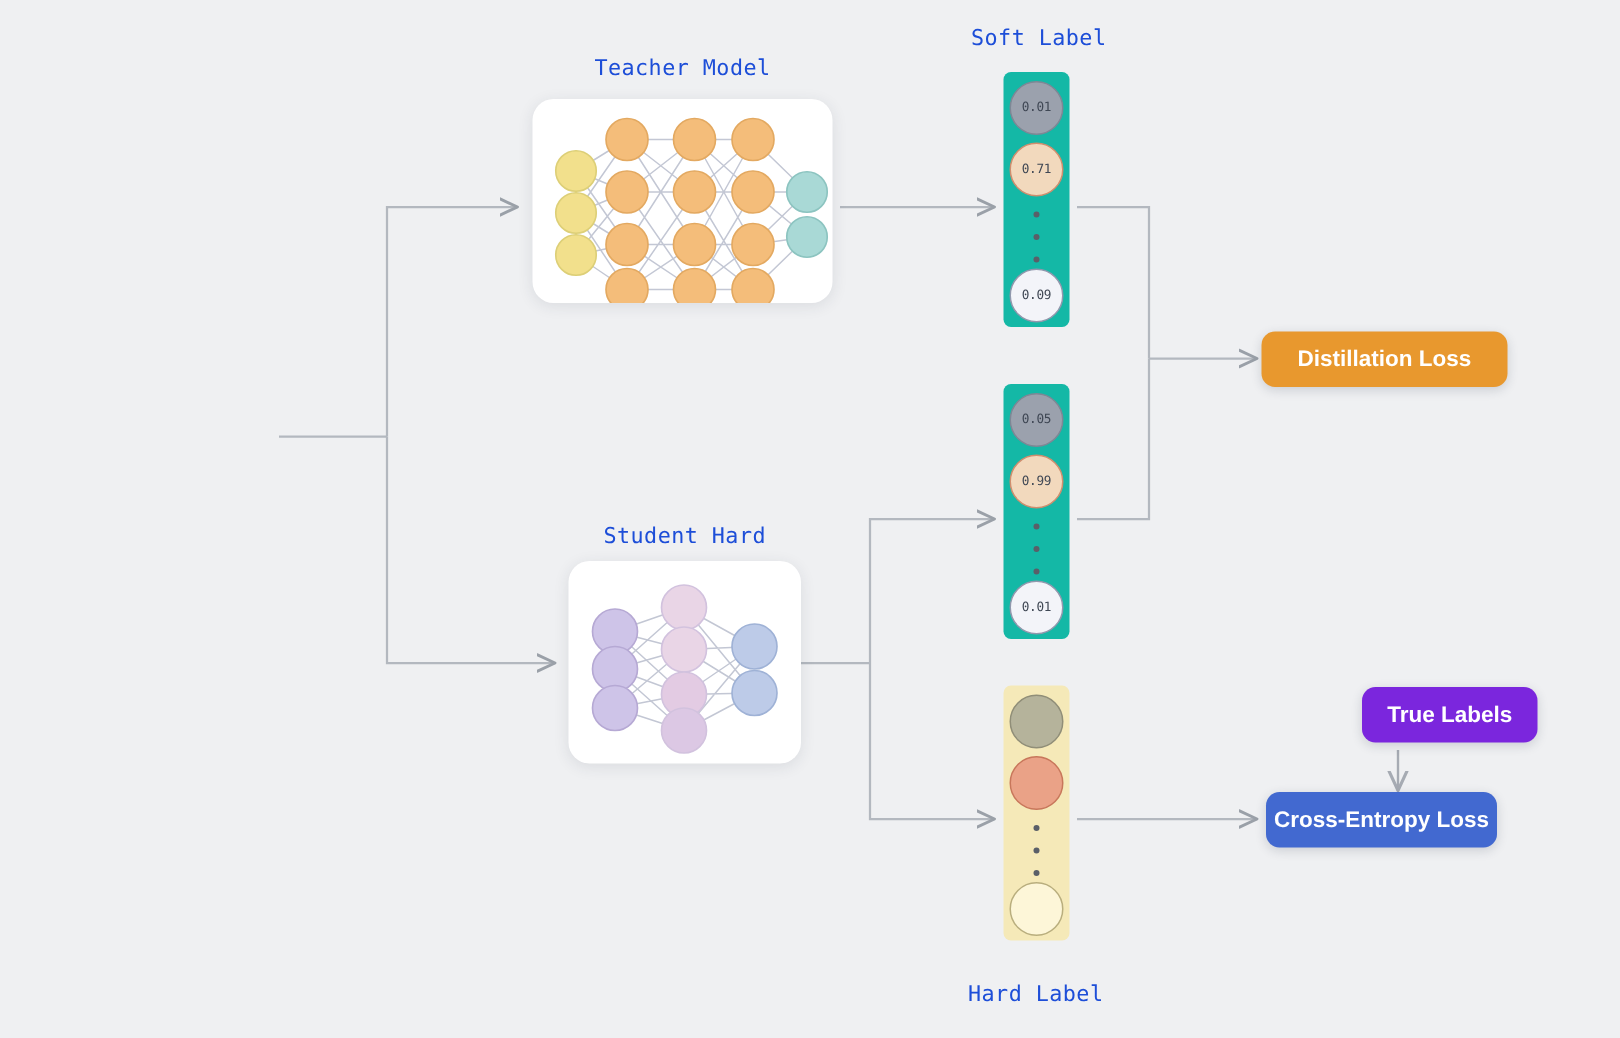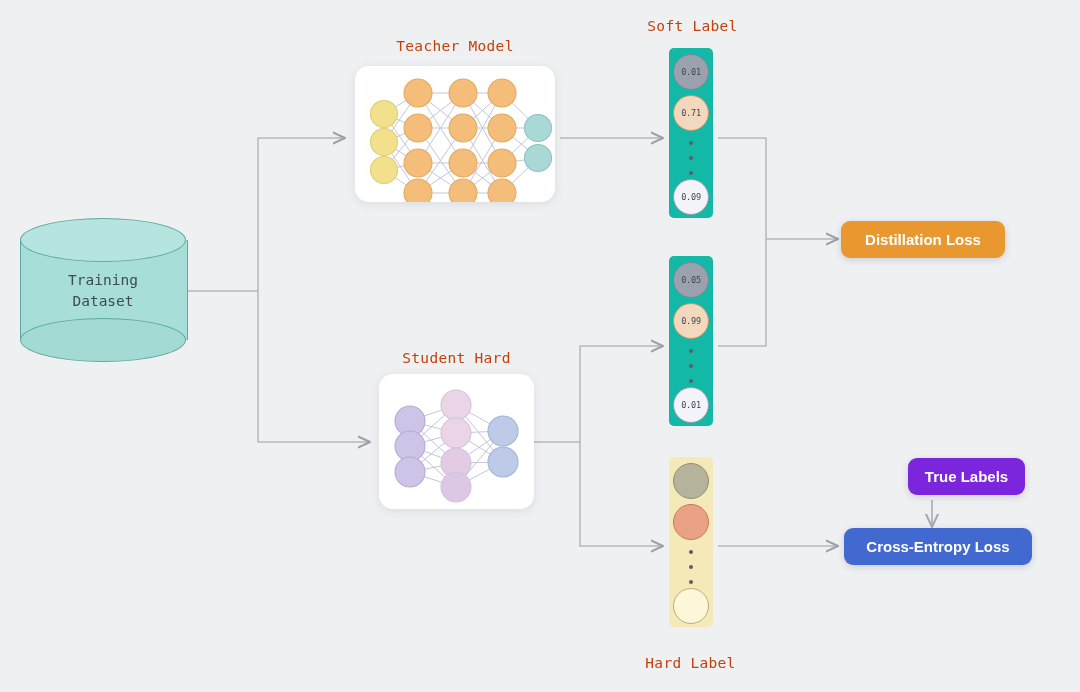--- a/index.html
+++ b/index.html
@@ -10,21 +10,21 @@
     overflow:hidden;
     position:relative;
   }
   #canvas{position:absolute;inset:0;}
   svg.edges{position:absolute;left:0;top:0;width:1080px;height:692px;pointer-events:none;}
 
   .node-title{
     position:absolute;
     font-family:"DejaVu Sans Mono", monospace;
     font-size:14.5px;
-    color:#c2410c;
+    color:#1d4ed8;
     letter-spacing:.3px;
     white-space:nowrap;
     text-align:center;
   }
 
   
   .cyl{position:absolute;}
   .cyl-body{
     position:absolute;left:0;top:22px;width:166px;height:100px;
     background:#a8ded8;border-left:1.6px solid #5fa8a2;border-right:1.6px solid #5fa8a2;
@@ -111,27 +111,20 @@
       <path d="M718,346 L766,346 L766,239"></path>
 
       <path d="M766,239 L838,239" marker-end="url(#ah)"></path>
 
       <path d="M718,546 L838,546" marker-end="url(#ah)"></path>
     </g>
 
     <path d="M932,500 L932,527" fill="none" stroke="#a6abb3" stroke-width="1.6" marker-end="url(#ah2)"></path>
   </svg>
 
-  <div class="cyl" style="left:20px;top:218px;width:166px;height:144px;">
-    <div class="cyl-body"></div>
-    <div class="cyl-bot"></div>
-    <div class="cyl-top"></div>
-    <div class="cyl-label">Training
-Dataset</div>
-  </div>
 
   <div class="node-title" style="left:355px;top:38px;width:200px;">Teacher Model</div>
   <div class="card" style="left:355px;top:66px;width:200px;height:136px;">
     <svg width="200" height="136">
       <g stroke="#c3c7d4" stroke-width="1" fill="none">
 
         <path d="M29,48 L63,27 M29,48 L63,62 M29,48 L63,97
                  M29,76 L63,27 M29,76 L63,62 M29,76 L63,97 M29,76 L63,127
                  M29,104 L63,62 M29,104 L63,97 M29,104 L63,127"></path>
 
@@ -232,15 +225,15 @@
     <div class="vdot" style="left:20px;top:123px;"></div>
     <div class="pill" style="left:4px;top:131px;width:36px;height:36px;background:#fdf6d8;border:1.3px solid #b9ae7e;"></div>
   </div>
 
   <div class="node-title" style="left:613px;top:655px;width:155px;">Hard Label</div>
 
   <div class="lossbox" style="left:841px;top:221px;width:164px;height:37px;background:#e8982e;">Distillation Loss</div>
 
   <div class="lossbox" style="left:908px;top:458px;width:117px;height:37px;background:#7b26dd;">True Labels</div>
 
-  <div class="lossbox" style="left:844px;top:528px;width:188px;height:37px;background:#4269d0;">Cross-Entropy Loss</div>
+  <div class="lossbox" style="left:844px;top:528px;width:154px;height:37px;background:#4269d0;">Cross-Entropy Loss</div>
 
 </div>
 
 </body></html>

